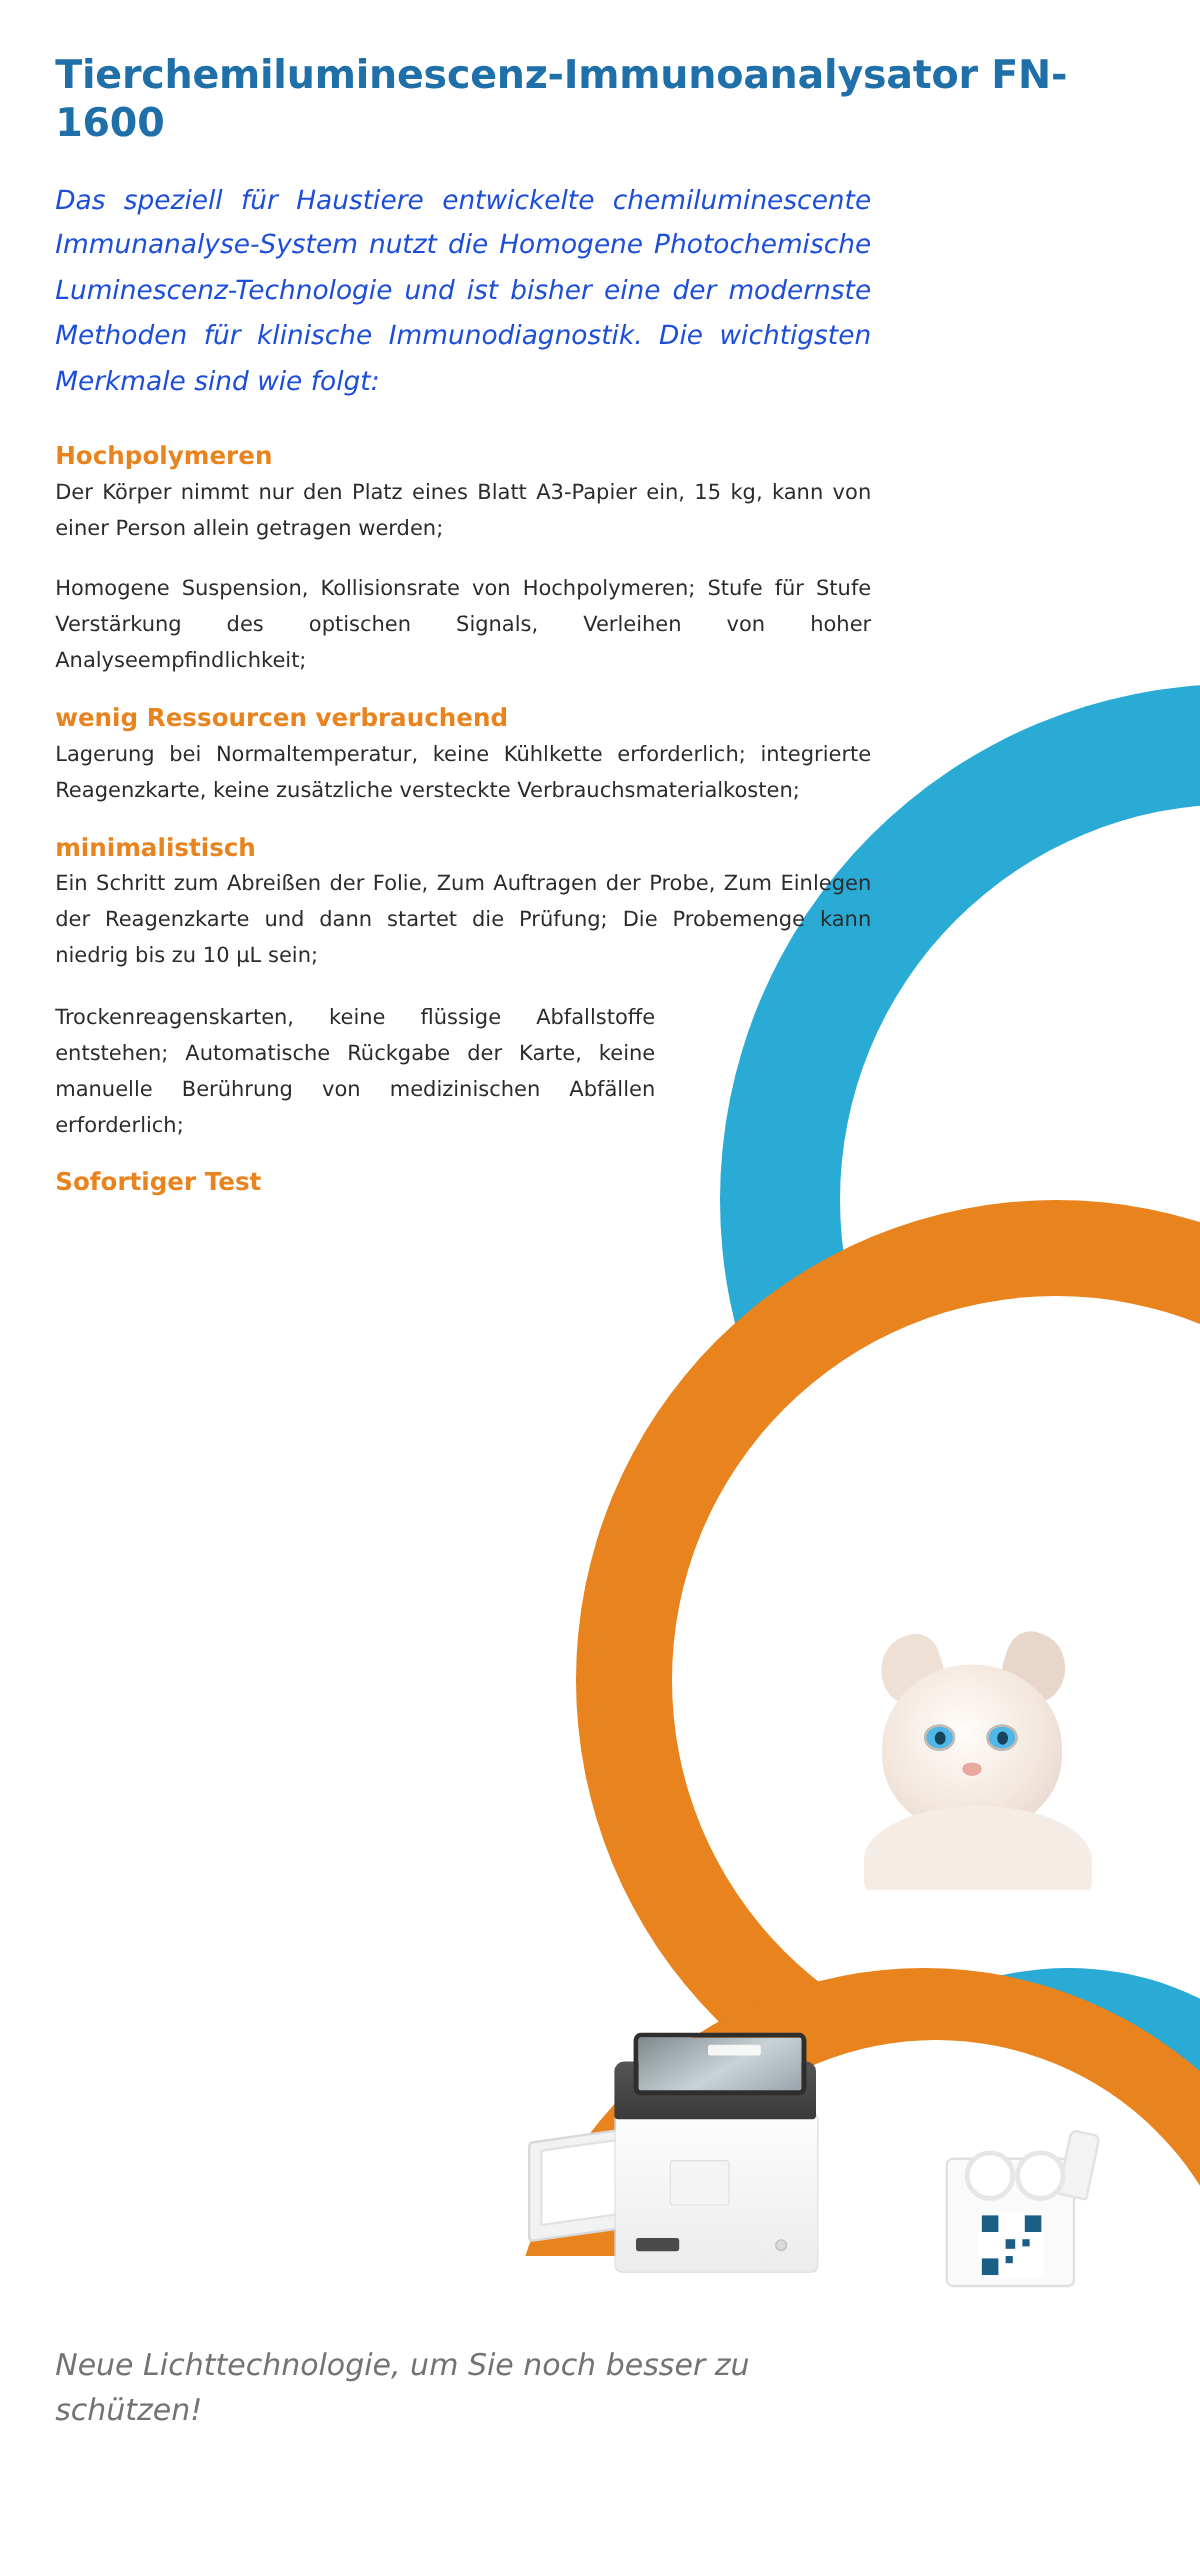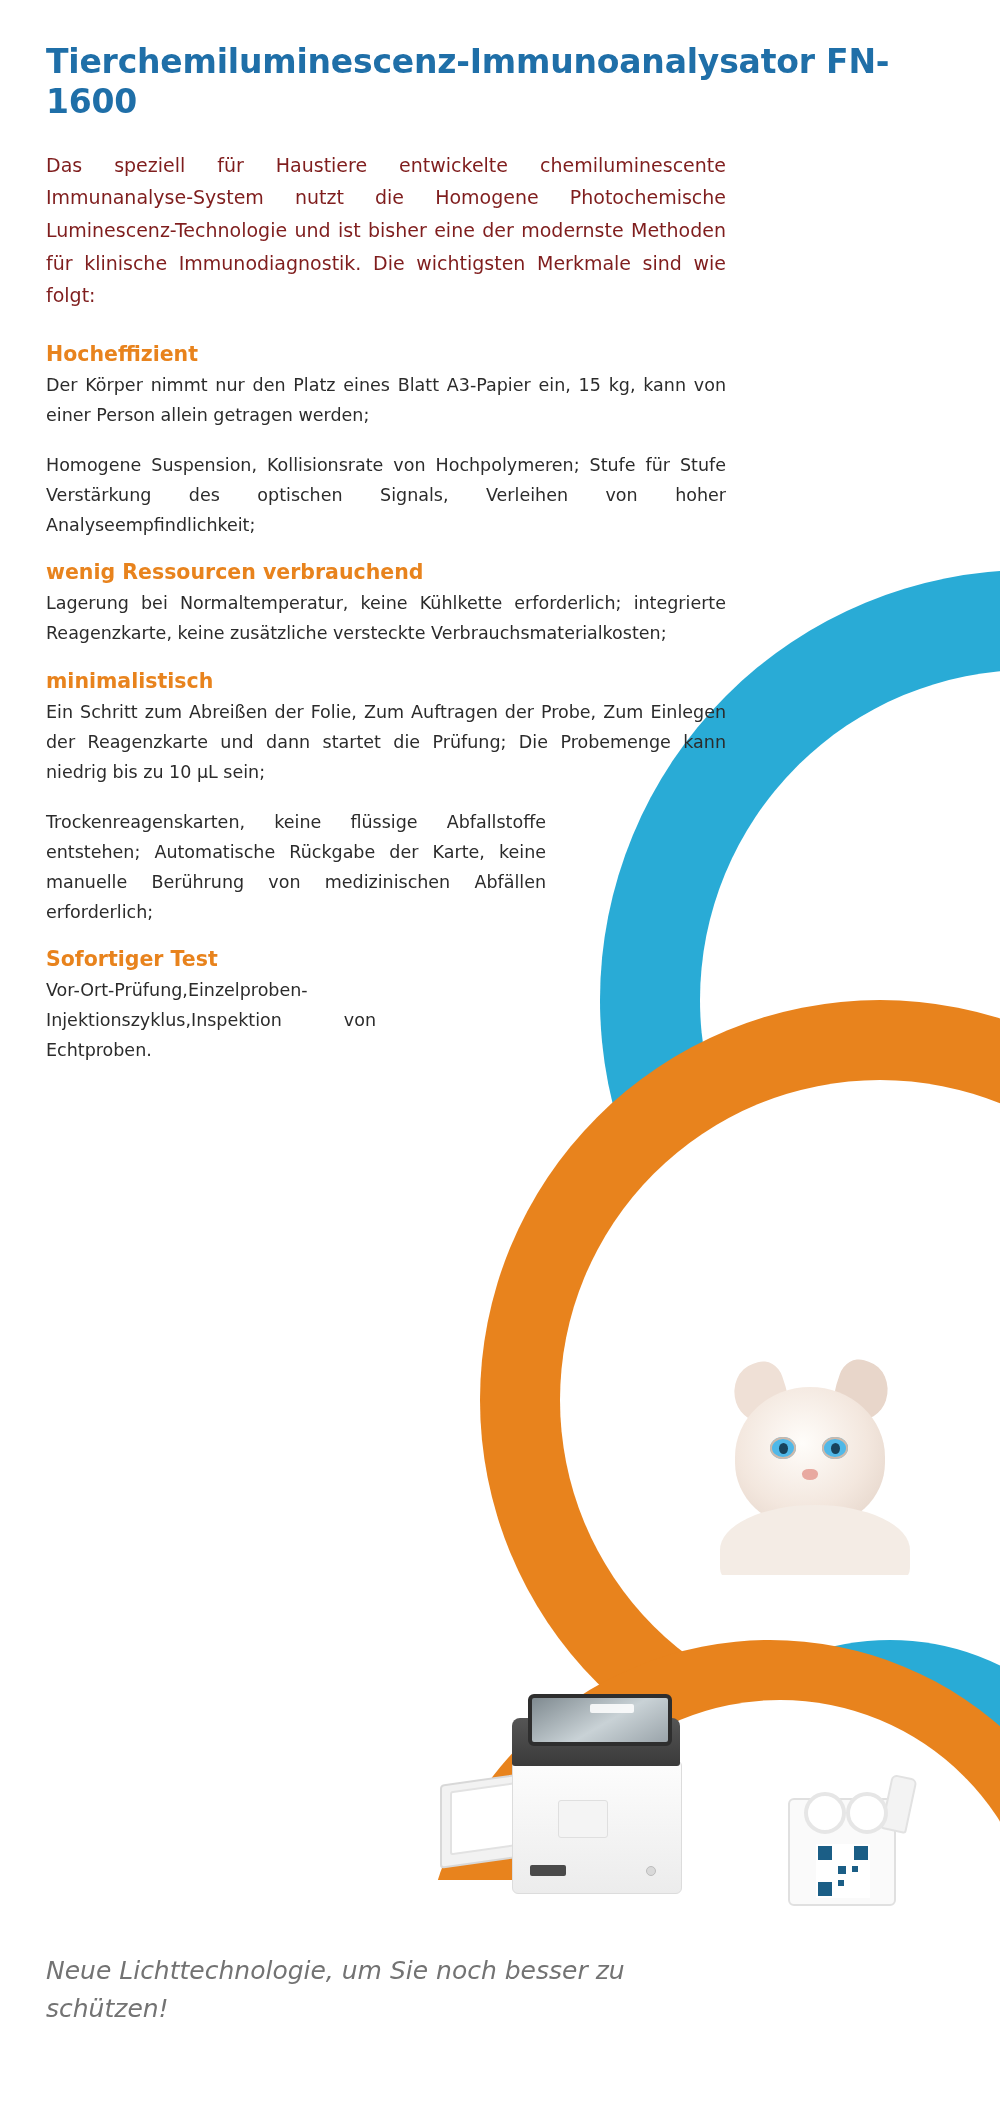--- a/index.html
+++ b/index.html
@@ -121,24 +121,25 @@
 
   h1.title{
     margin:0 0 26px 0;
     font-size:33px;line-height:1.22;
     font-weight:bold;
     color:#1f6fa8;
     letter-spacing:-0.2px;
   }
   p.intro{
     margin:0 0 30px 0;
-    font-size:19px;line-height:1.72;
-    color:#7f1d1d;
+    font-size:22px;line-height:1.72;
+    color:#1d4ed8;
     text-align:justify;
     max-width:680px;
+    font-style:italic;
   }
   h2.sec{
     margin:0 0 4px 0;
     font-size:20.5px;font-weight:bold;
     color:#e8831d;
   }
   p.sec-body{
     margin:0 0 20px 0;
     font-size:17.5px;line-height:1.72;
     color:#2b2b2b;
@@ -201,34 +202,33 @@
     <div class="well2"></div>
     <div class="qr"></div>
   </div>
 
   <div class="content">
 
     <h1 class="title">Tierchemiluminescenz-Immunoanalysator FN-1600</h1>
 
     <p class="intro">Das speziell für Haustiere entwickelte chemiluminescente Immunanalyse-System nutzt die Homogene Photochemische Luminescenz-Technologie und ist bisher eine der modernste Methoden für klinische Immunodiagnostik. Die wichtigsten Merkmale sind wie folgt:</p>
 
-    <h2 class="sec">Hocheffizient</h2>
+    <h2 class="sec">Hochpolymeren</h2>
 
     <p class="sec-body w-full">Der Körper nimmt nur den Platz eines Blatt A3-Papier ein, 15 kg, kann von einer Person allein getragen werden;</p>
 
     <p class="sec-body w-full">Homogene Suspension, Kollisionsrate von Hochpolymeren; Stufe für Stufe Verstärkung des optischen Signals, Verleihen von hoher Analyseempfindlichkeit;</p>
 
     <h2 class="sec">wenig Ressourcen verbrauchend</h2>
     <p class="sec-body w-full">Lagerung bei Normaltemperatur, keine Kühlkette erforderlich; integrierte Reagenzkarte, keine zusätzliche versteckte Verbrauchsmaterialkosten;</p>
 
     <h2 class="sec">minimalistisch</h2>
     <p class="sec-body w-full">Ein Schritt zum Abreißen der Folie, Zum Auftragen der Probe, Zum Einlegen der Reagenzkarte und dann startet die Prüfung; Die Probemenge kann niedrig bis zu 10 μL sein;</p>
 
     <p class="sec-body w-mid">Trockenreagenskarten, keine flüssige Abfallstoffe entstehen; Automatische Rückgabe der Karte, keine manuelle Berührung von medizinischen Abfällen erforderlich;</p>
 
     <h2 class="sec">Sofortiger Test</h2>
-    <p class="sec-body w-narrow">Vor-Ort-Prüfung,Einzelproben-Injektionszyklus,Inspektion von Echtproben.</p>
 
   </div>
 
   <div class="slogan">Neue Lichttechnologie, um Sie noch besser zu schützen!</div>
 
 </div>
 
 </body></html>

